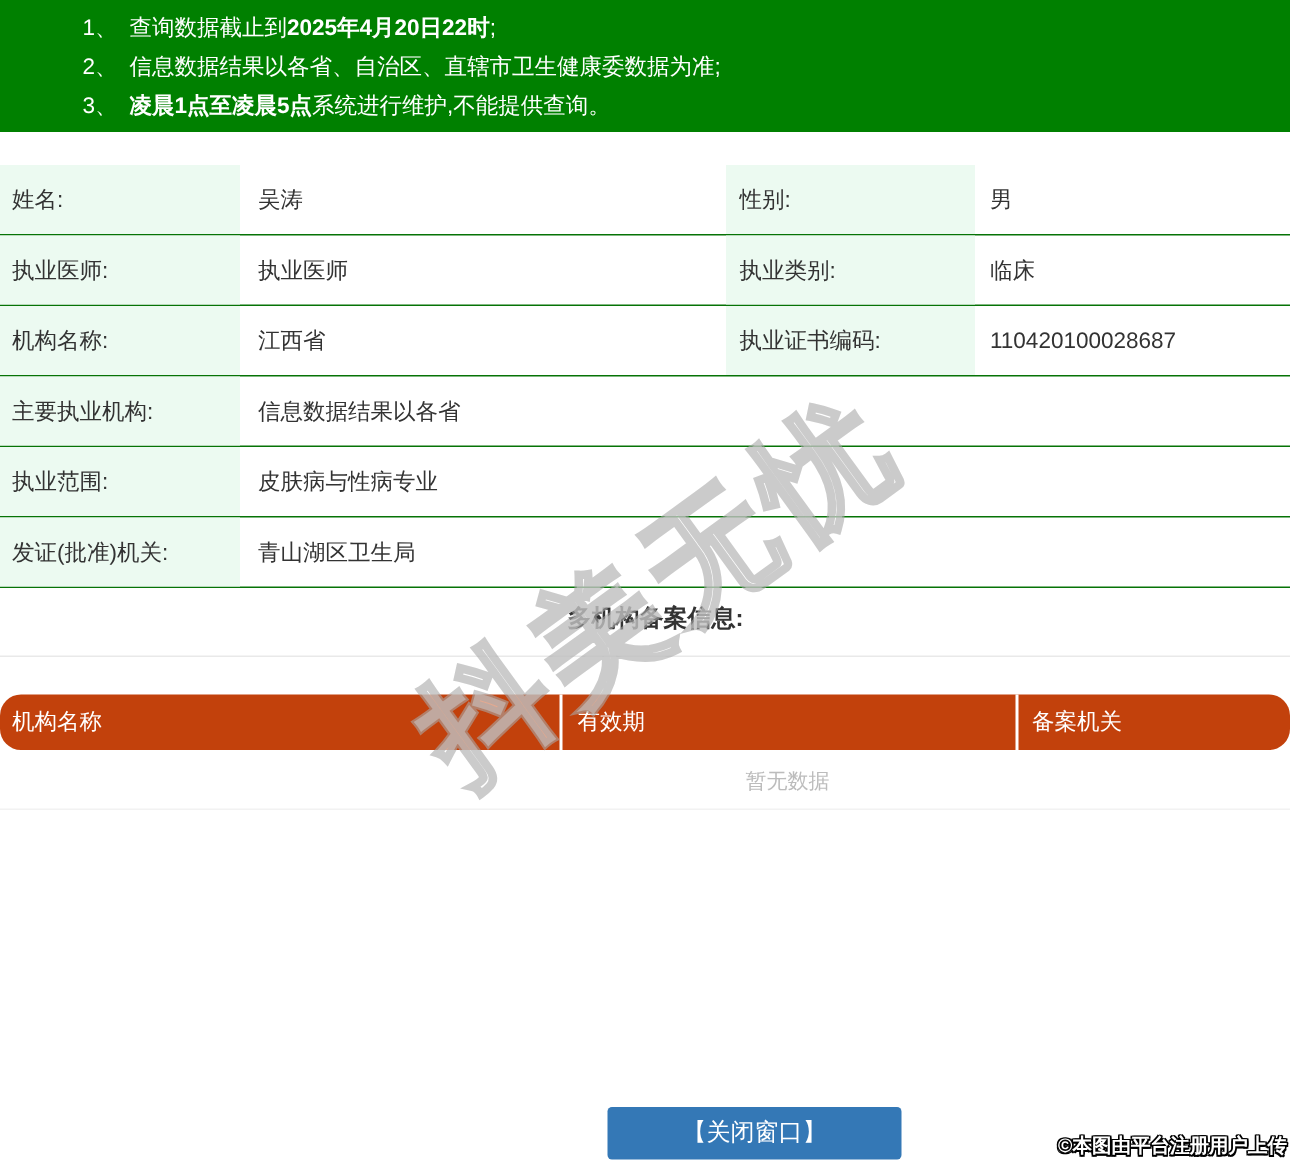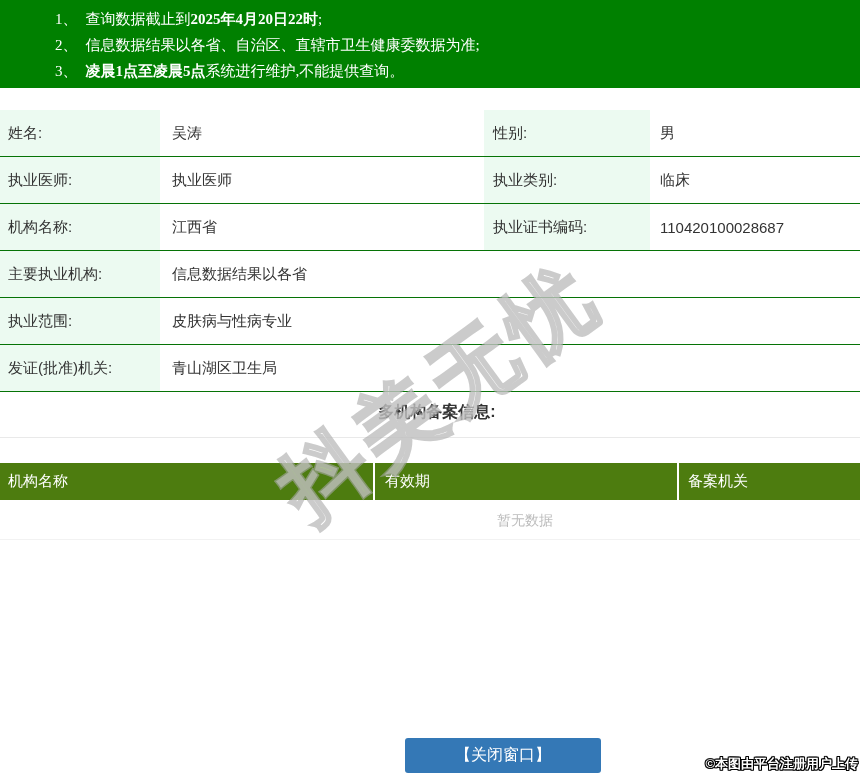--- a/index.html
+++ b/index.html
@@ -2,39 +2,39 @@
 <html><head>
 <meta charset="utf-8">
 <style>
   * { margin:0; padding:0; box-sizing:border-box; }
   html,body { background:#fff; }
   body { font-family:"Liberation Sans","DejaVu Sans",sans-serif; }
   .page { position:relative; width:860px; height:775px; background:#fff; overflow:hidden; }
 
   
   .banner { position:absolute; left:0; top:0; width:860px; height:88px; background:#008000; color:#fff; padding-top:6px; }
-  .notice-line { height:26px; line-height:26px; font-size:15px; padding-left:55px; white-space:nowrap;font-family:Liberation Serif, serif; }
+  .notice-line { height:26px; line-height:26px; font-size:15px; padding-left:55px; white-space:nowrap; }
   .notice-line .num { margin-right:8px; }
   .notice-line b { font-weight:bold; }
 
   
   .info-table { position:absolute; left:0; top:110px; width:860px; }
   .irow { display:flex; height:47px; border-bottom:1px solid #067306; align-items:stretch; }
   .cell { display:flex; align-items:center; font-size:15px; color:#333; }
   .lab { background:#ecfaf1; padding-left:8px; }
   .w1 { width:160px; }
   .v1 { width:324px; padding-left:12px; }
   .w2 { width:166px; padding-left:9px; }
   .v2 { flex:1; padding-left:10px; }
   .vfull { flex:1; padding-left:12px; }
 
   
   .section-title { position:absolute; left:0; top:402px; width:684px; text-align:center; text-indent:190px; font-size:16px; font-weight:bold; color:#333; }
   .gray-line { position:absolute; left:0; top:437px; width:860px; border-top:1px solid #e9e9e9; }
-  .filing-header { position:absolute; left:0; top:463px; width:860px; height:37px; background:#4d7c0f; display:flex; color:#fff; font-size:15px; }
+  .filing-header { position:absolute; left:0; top:463px; width:860px; height:37px; background:#c2410c; display:flex; color:#fff; font-size:15px;border-radius:14px; }
   .fh-cell { display:flex; align-items:center; padding-left:8px; }
   .fh-1 { width:373px; }
   .fh-2 { width:304px; border-left:2px solid #fff; padding-left:10px; }
   .fh-3 { flex:1; border-left:2px solid #fff; padding-left:9px; }
   .empty-row { position:absolute; left:0; top:500px; width:860px; height:40px; line-height:40px; text-align:center; text-indent:190px; color:#bcbcbc; font-size:14px; border-bottom:1px solid #f2f2f2; }
 
   
   .close-btn { position:absolute; left:405px; top:738px; width:196px; height:35px; background:#3478b6; color:#fff; font-size:16px; border:none; border-radius:3px; cursor:pointer; font-family:inherit; }
   .copyright { position:absolute; right:2px; top:755px; font-size:13px; font-weight:bold; color:#fff; z-index:60;
     text-shadow:-1px -1px 0 #000, 1px -1px 0 #000, -1px 1px 0 #000, 1px 1px 0 #000, 0 -1px 0 #000, 0 1px 0 #000, -1px 0 0 #000, 1px 0 0 #000; }

